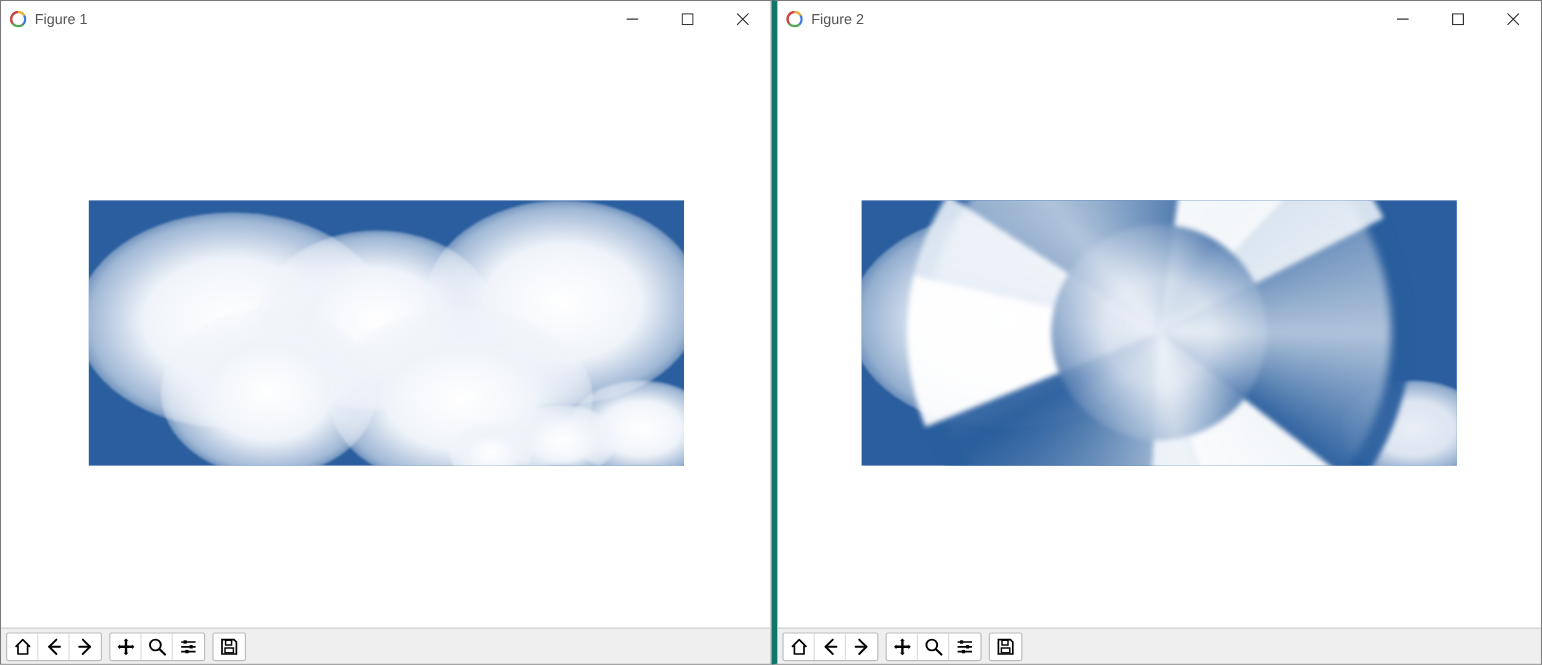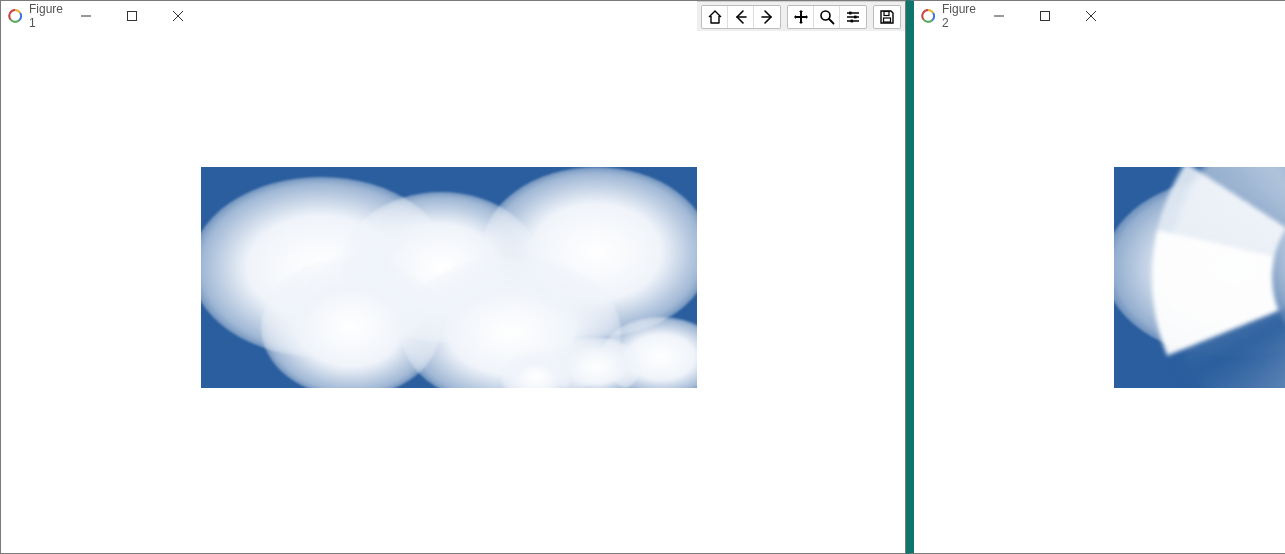--- a/index.html
+++ b/index.html
@@ -8,25 +8,26 @@
       font-size: 12px;
       background: #b0b0b0;
       display: flex;
       width: 1285px;
       height: 554px;
       overflow: hidden;
     }
     .window {
       background: #fff;
       display: flex;
+      flex-direction: column;
       border: 1px solid #7a7a7a;
       position: relative;
       justify-content: flex-end;
     }
-    .window + .window { border-left: 8px solid #0f766e; }
+    .window + .window { border-left: 5px solid #0f766e; }
     .w1 { flex: 0 0 643px; }
     .w2 { flex: 1; }
 
     .titlebar {
       height: 30px;
       background: #fff;
       display: flex;
       align-items: center;
       padding-left: 6px;
       color: #555;

